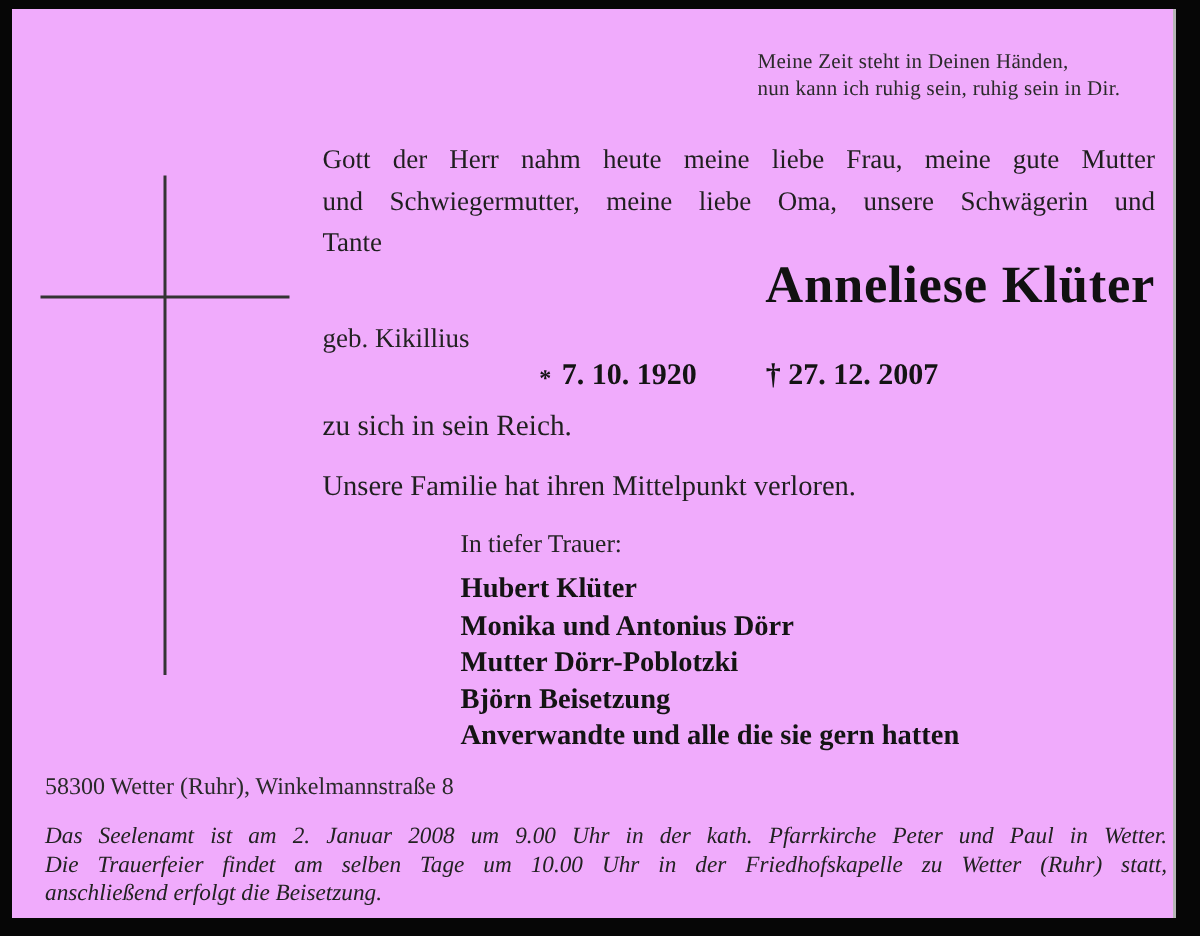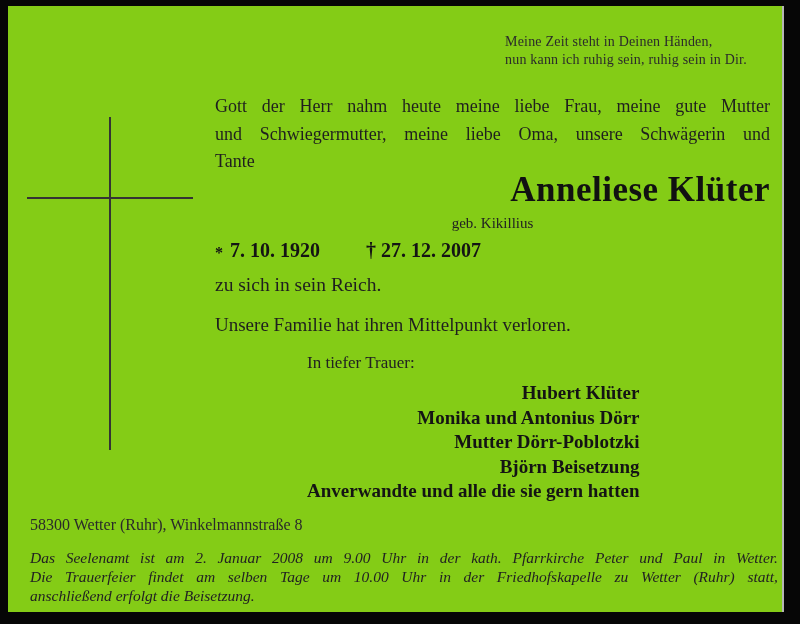--- a/index.html
+++ b/index.html
@@ -13,21 +13,21 @@
     overflow: hidden;
     position: relative;
     font-family: "Liberation Serif", "DejaVu Serif", serif;
   }
   .paper {
     position: absolute;
     left: 8px;
     top: 6px;
     width: 776px;
     height: 606px;
-    background: #84cc16;
+    background: #f0abfc;
     border-right: 2px solid #b5b5b5;
     box-sizing: border-box;
     color: #1c1c1c;
   }
   
   .epigraph {
     position: absolute;
     left: 497px;   
     top: 27px;
     font-size: 14px;
@@ -79,29 +79,29 @@
     text-align: right;
     font-size: 35px;
     font-weight: bold;
     letter-spacing: 0.5px;
     color: #111;
   }
   .maiden {
     position: absolute;
     top: 209px;
     width: 100%;
+    text-align: left;
+    font-size: 18px;
+    color: #222;
+  }
+  .dates {
+    position: absolute;
+    top: 233px;
+    width: 100%;
     text-align: center;
-    font-size: 15px;
-    color: #222;
-  }
-  .dates {
-    position: absolute;
-    top: 233px;
-    width: 100%;
-    text-align: left;
     font-size: 20px;
     font-weight: bold;
     color: #141414;
   }
   .birth-sym {
     position: relative;
     top: 1px;
     font-size: 0.8em;
     padding-right: 7px;
   }
@@ -127,21 +127,20 @@
     color: #222;
   }
   .mourners {
     position: absolute;
     top: 375px;
     left: 92px;
     font-size: 19px;
     font-weight: bold;
     line-height: 24.5px;
     color: #141414;
-    text-align: right;
   }
   .address {
     position: absolute;
     left: 22px;
     top: 510px;
     font-size: 16px;
     color: #2a2a2a;
   }
   .service {
     position: absolute;

